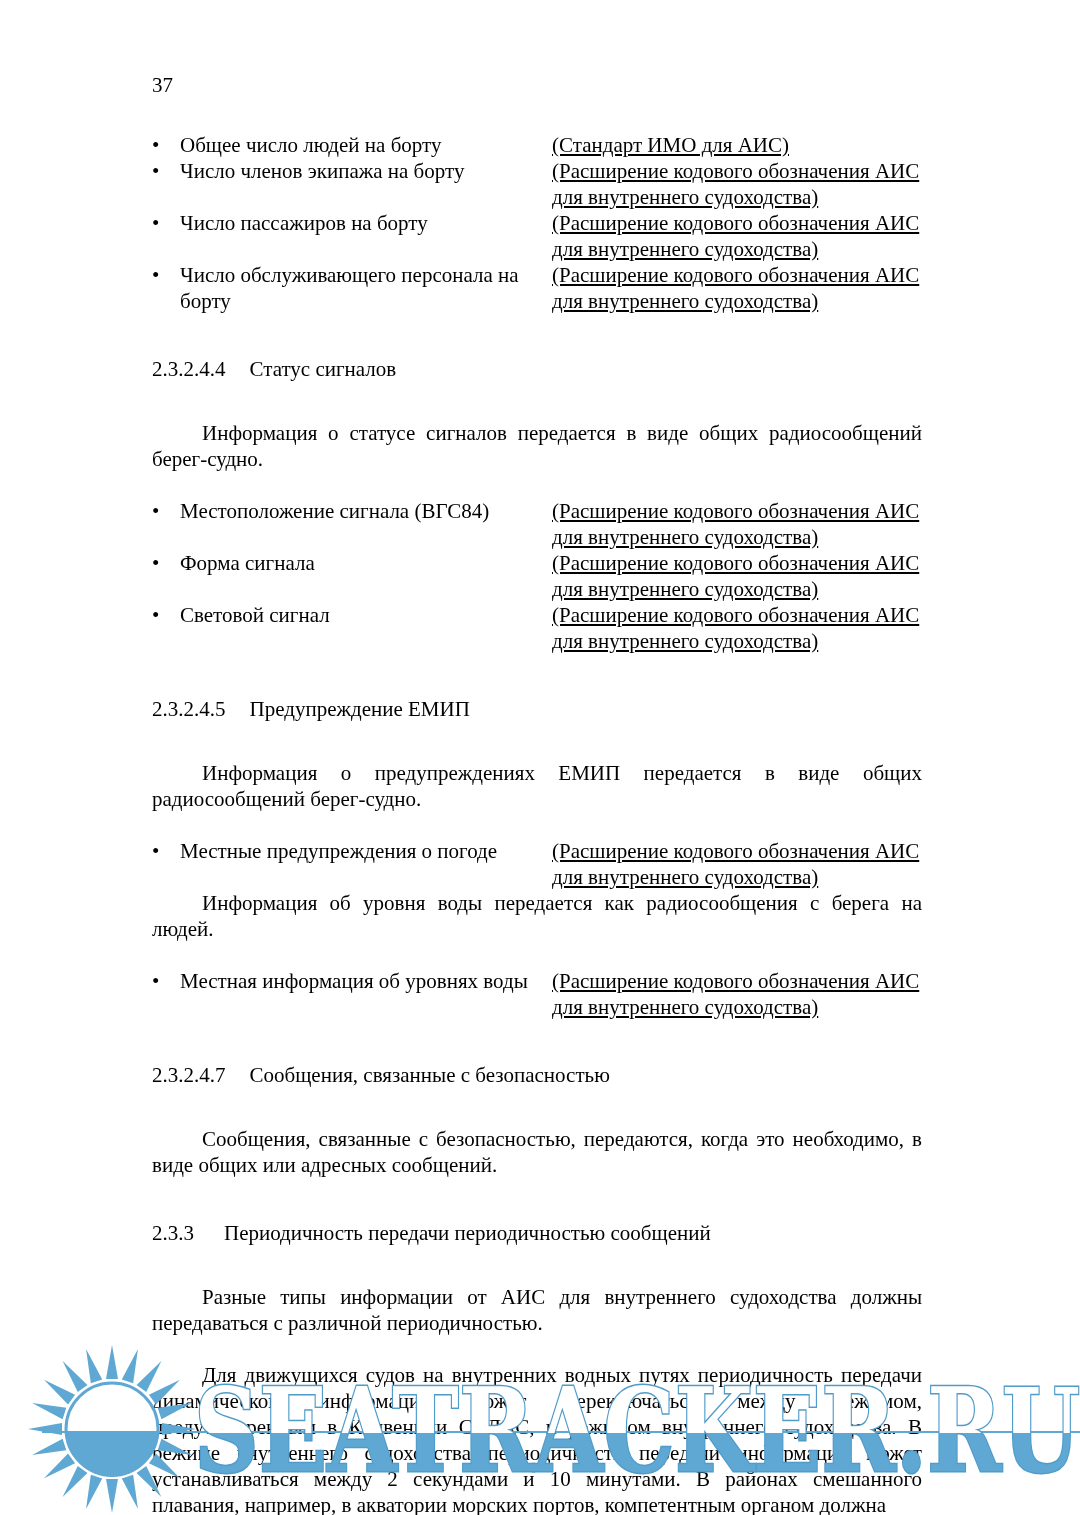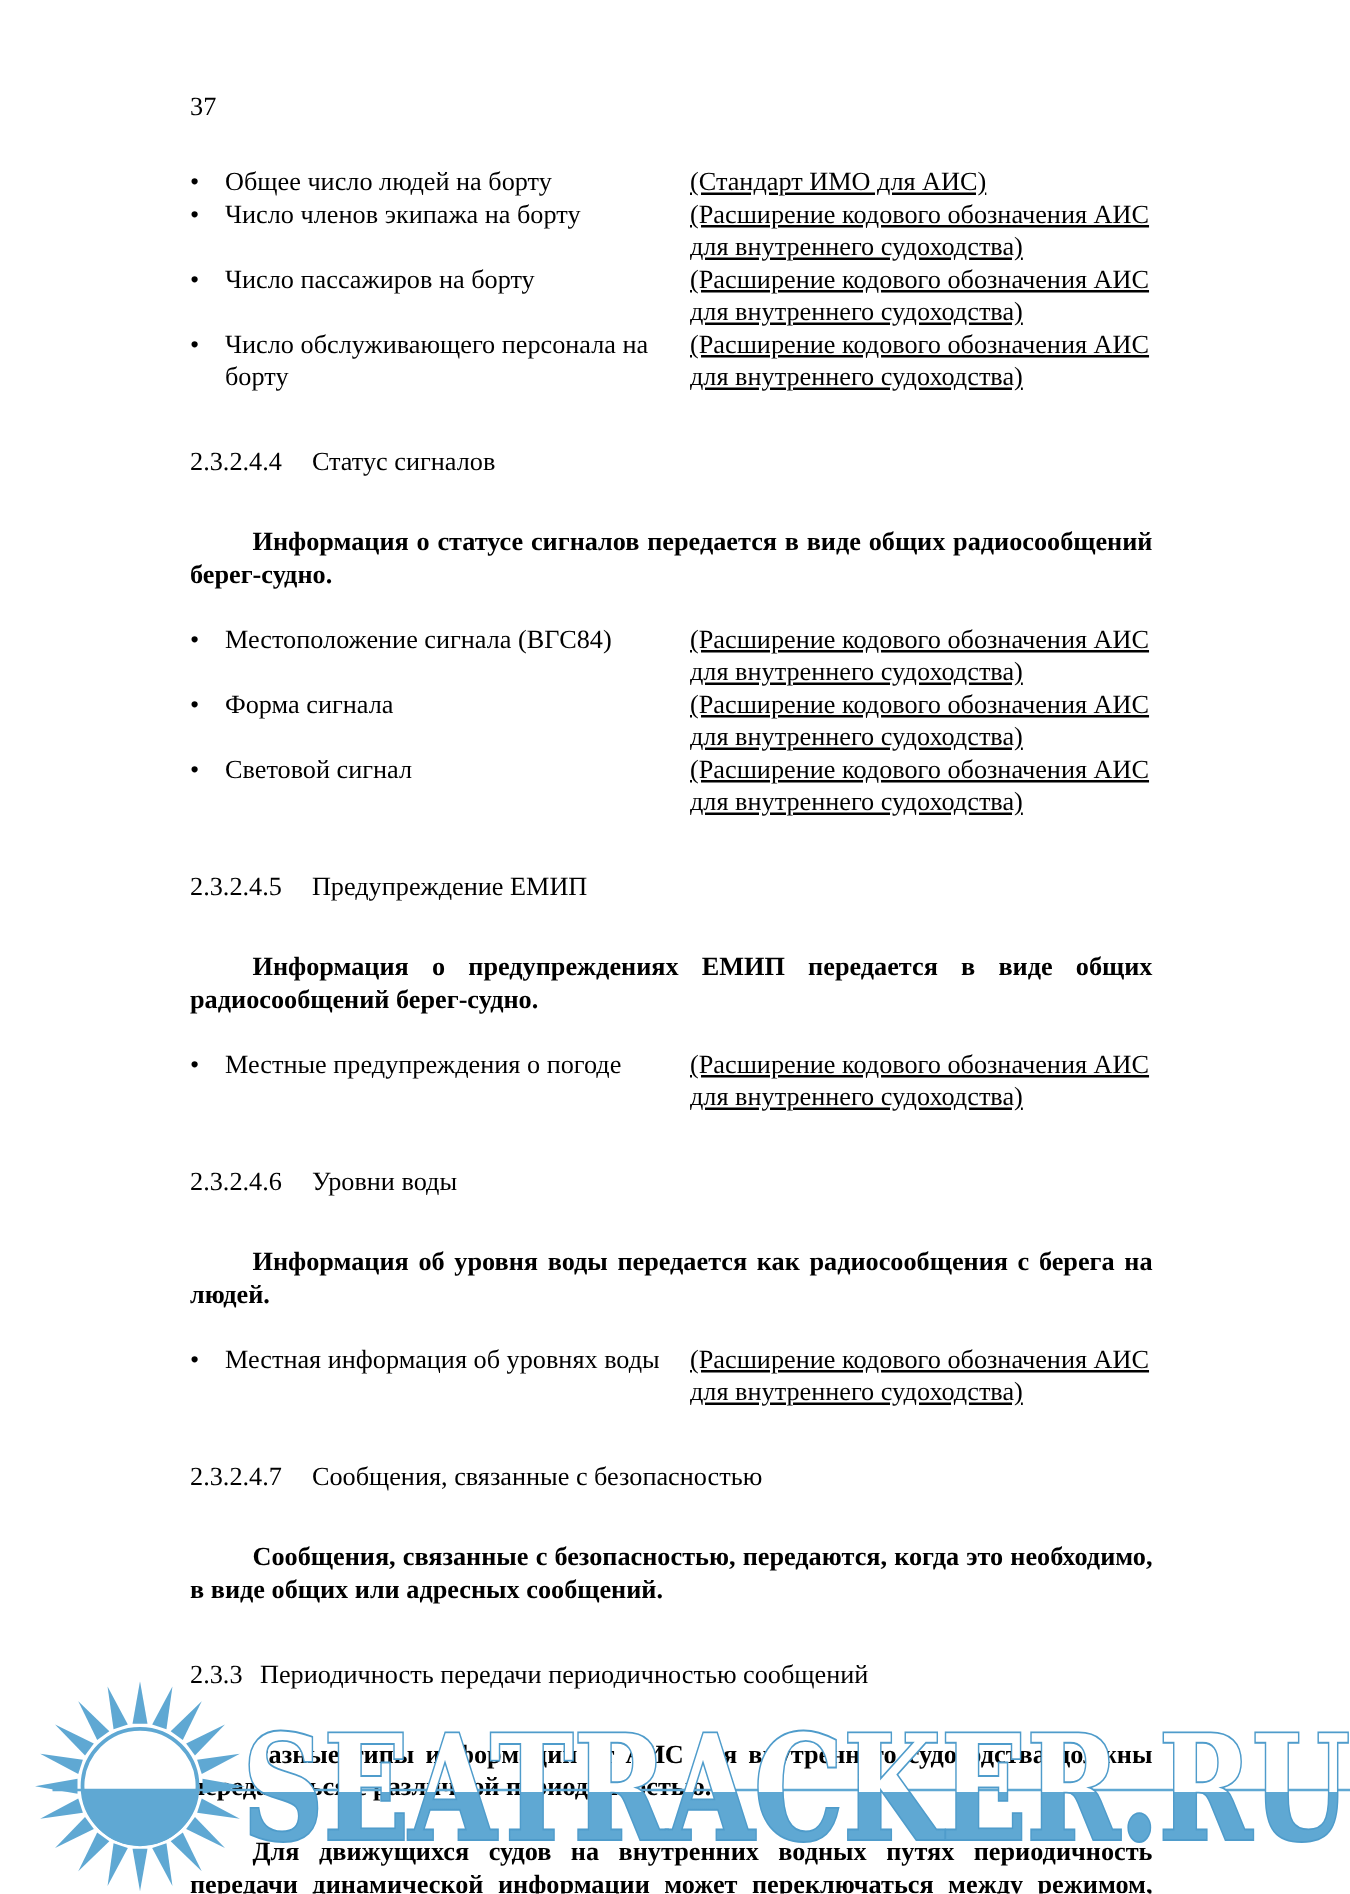--- a/index.html
+++ b/index.html
@@ -30,26 +30,25 @@
   .bullet-marker { width: 28px; flex: none; }
   .bullet-text { width: 372px; flex: none; padding-right: 10px; }
   .bullet-note { flex: 1; text-decoration: underline; }
   .heading {
     font-weight: normal;
     display: flex;
     margin-top: 42px;
     margin-bottom: 38px;
   }
   .heading .num { margin-right: 24px; flex: none; }
-  .heading.tight .num { margin-right: 14px; }
+  .heading.tight .num { margin-right: 30px; }
   .para {
     text-align: justify;
     text-indent: 50px;
     margin-bottom: 26px;
-    font-weight: bold;
   }
   .para.last { margin-bottom: 0; }
   .watermark {
     position: absolute;
     left: 12px; top: 1345px;
     width: 1080px; height: 170px;
   }
 </style>
 </head>
 <body>
@@ -113,24 +112,20 @@
     <div class="para">Информация о предупреждениях ЕМИП передается в виде общих радиосообщений берег-судно.</div>
 
     <div class="bullet-list">
       <div class="bullet-row">
         <span class="bullet-marker">•</span>
         <span class="bullet-text">Местные предупреждения о погоде</span>
         <span class="bullet-note">(Расширение кодового обозначения АИС для внутреннего судоходства)</span>
       </div>
     </div>
 
-    <div class="heading">
-      <span class="num">2.3.2.4.6</span>
-      <span class="title">Уровни воды</span>
-    </div>
     <div class="para">Информация об уровня воды передается как радиосообщения с берега на людей.</div>
 
     <div class="bullet-list">
       <div class="bullet-row">
         <span class="bullet-marker">•</span>
         <span class="bullet-text">Местная информация об уровнях воды</span>
         <span class="bullet-note">(Расширение кодового обозначения АИС для внутреннего судоходства)</span>
       </div>
     </div>
 

